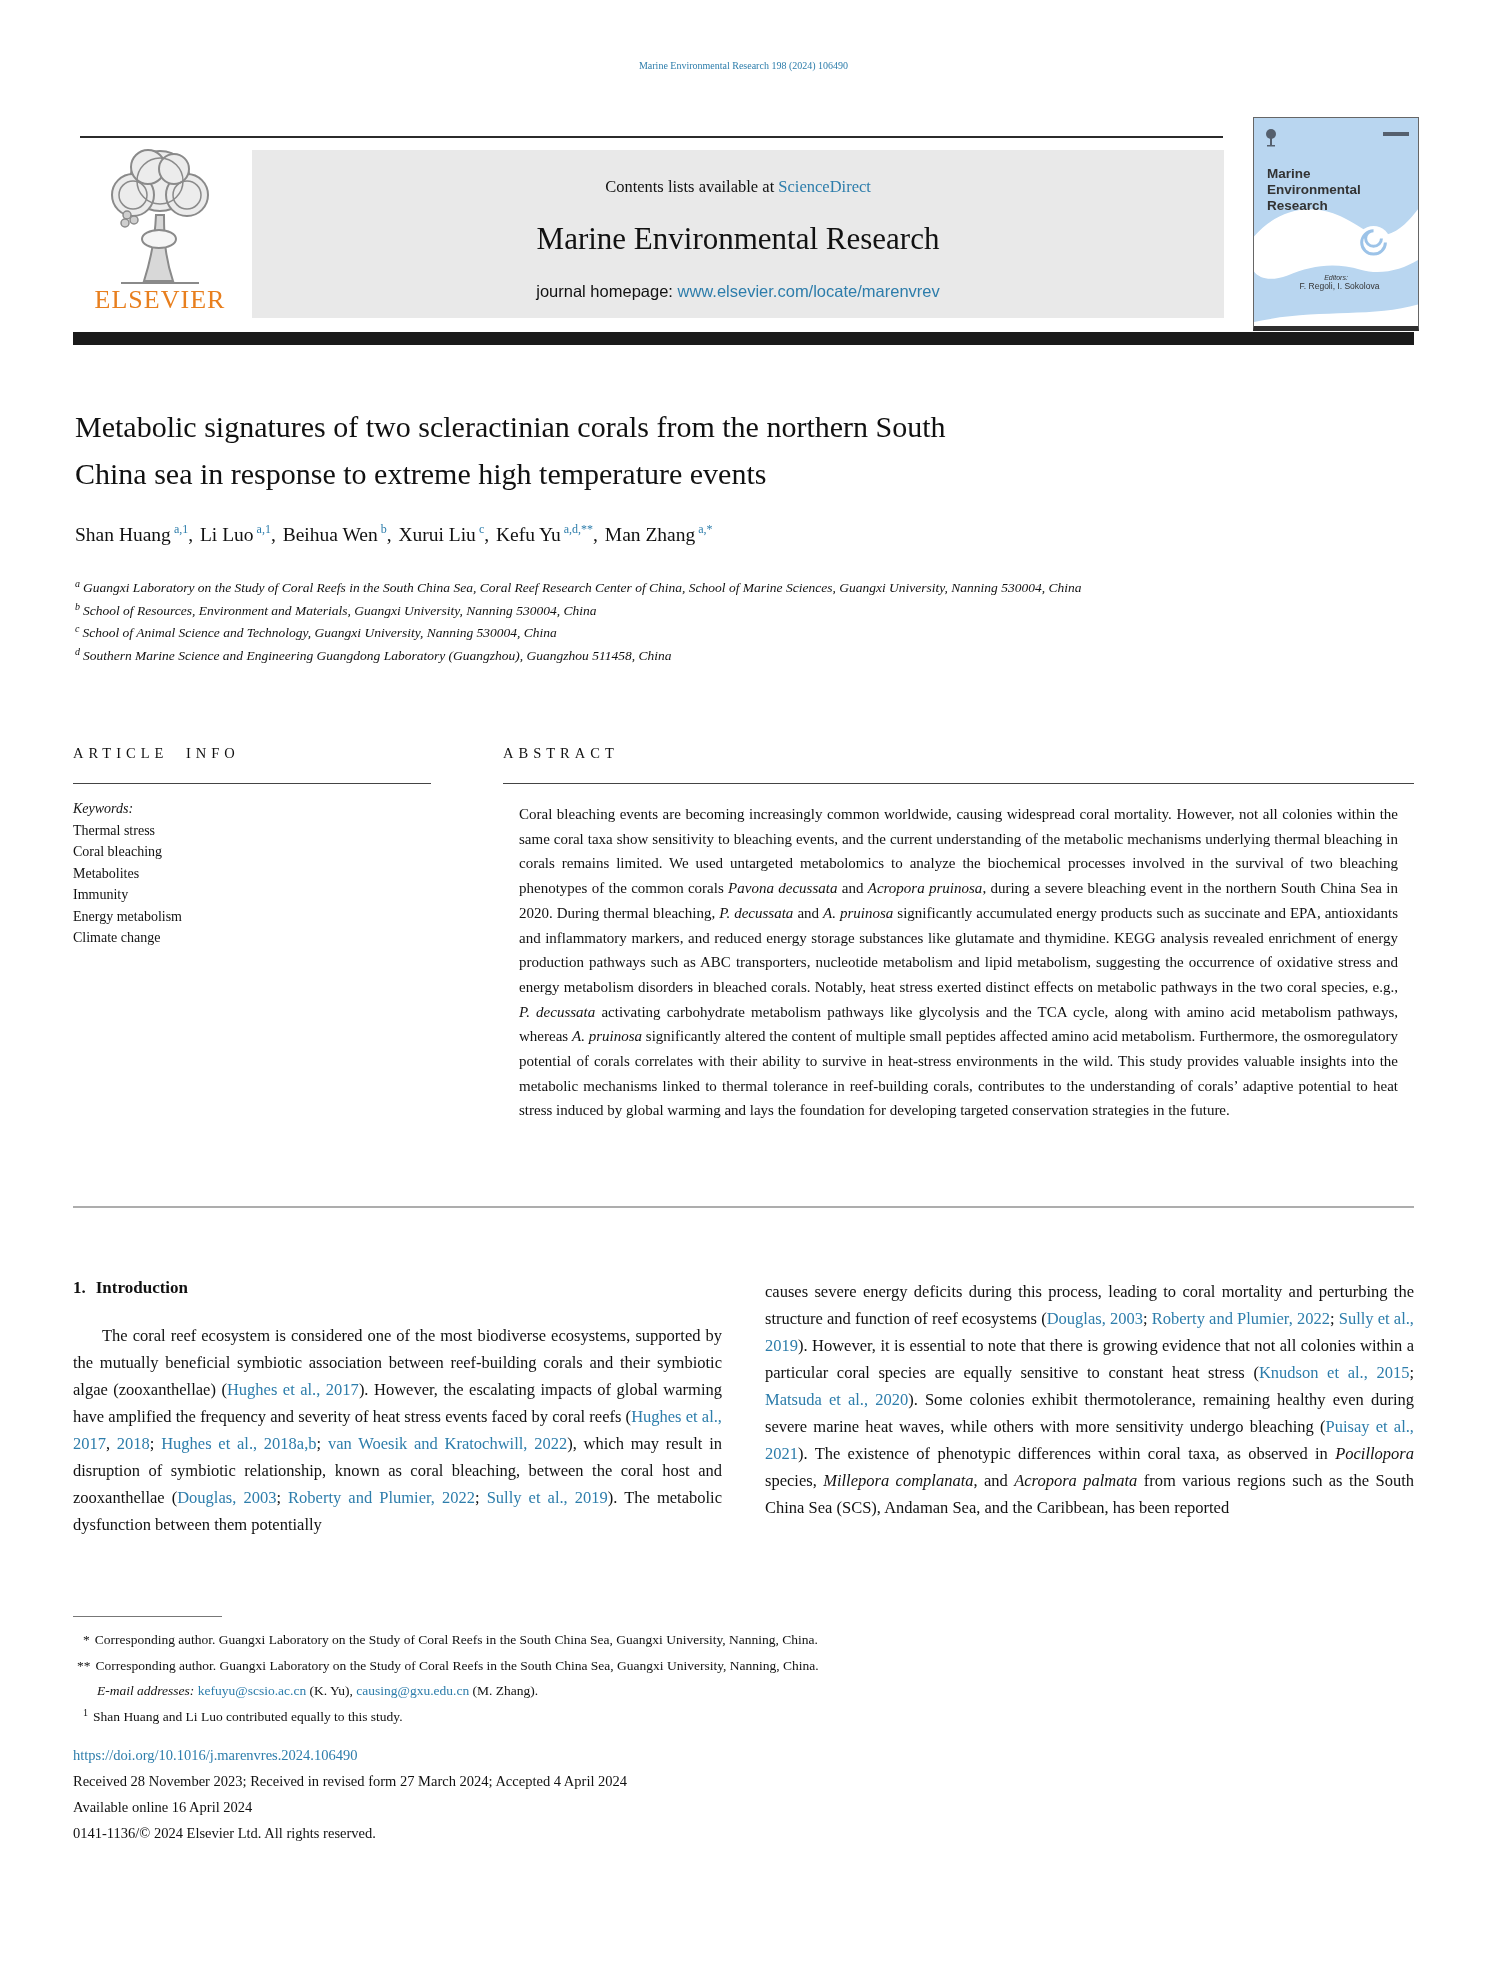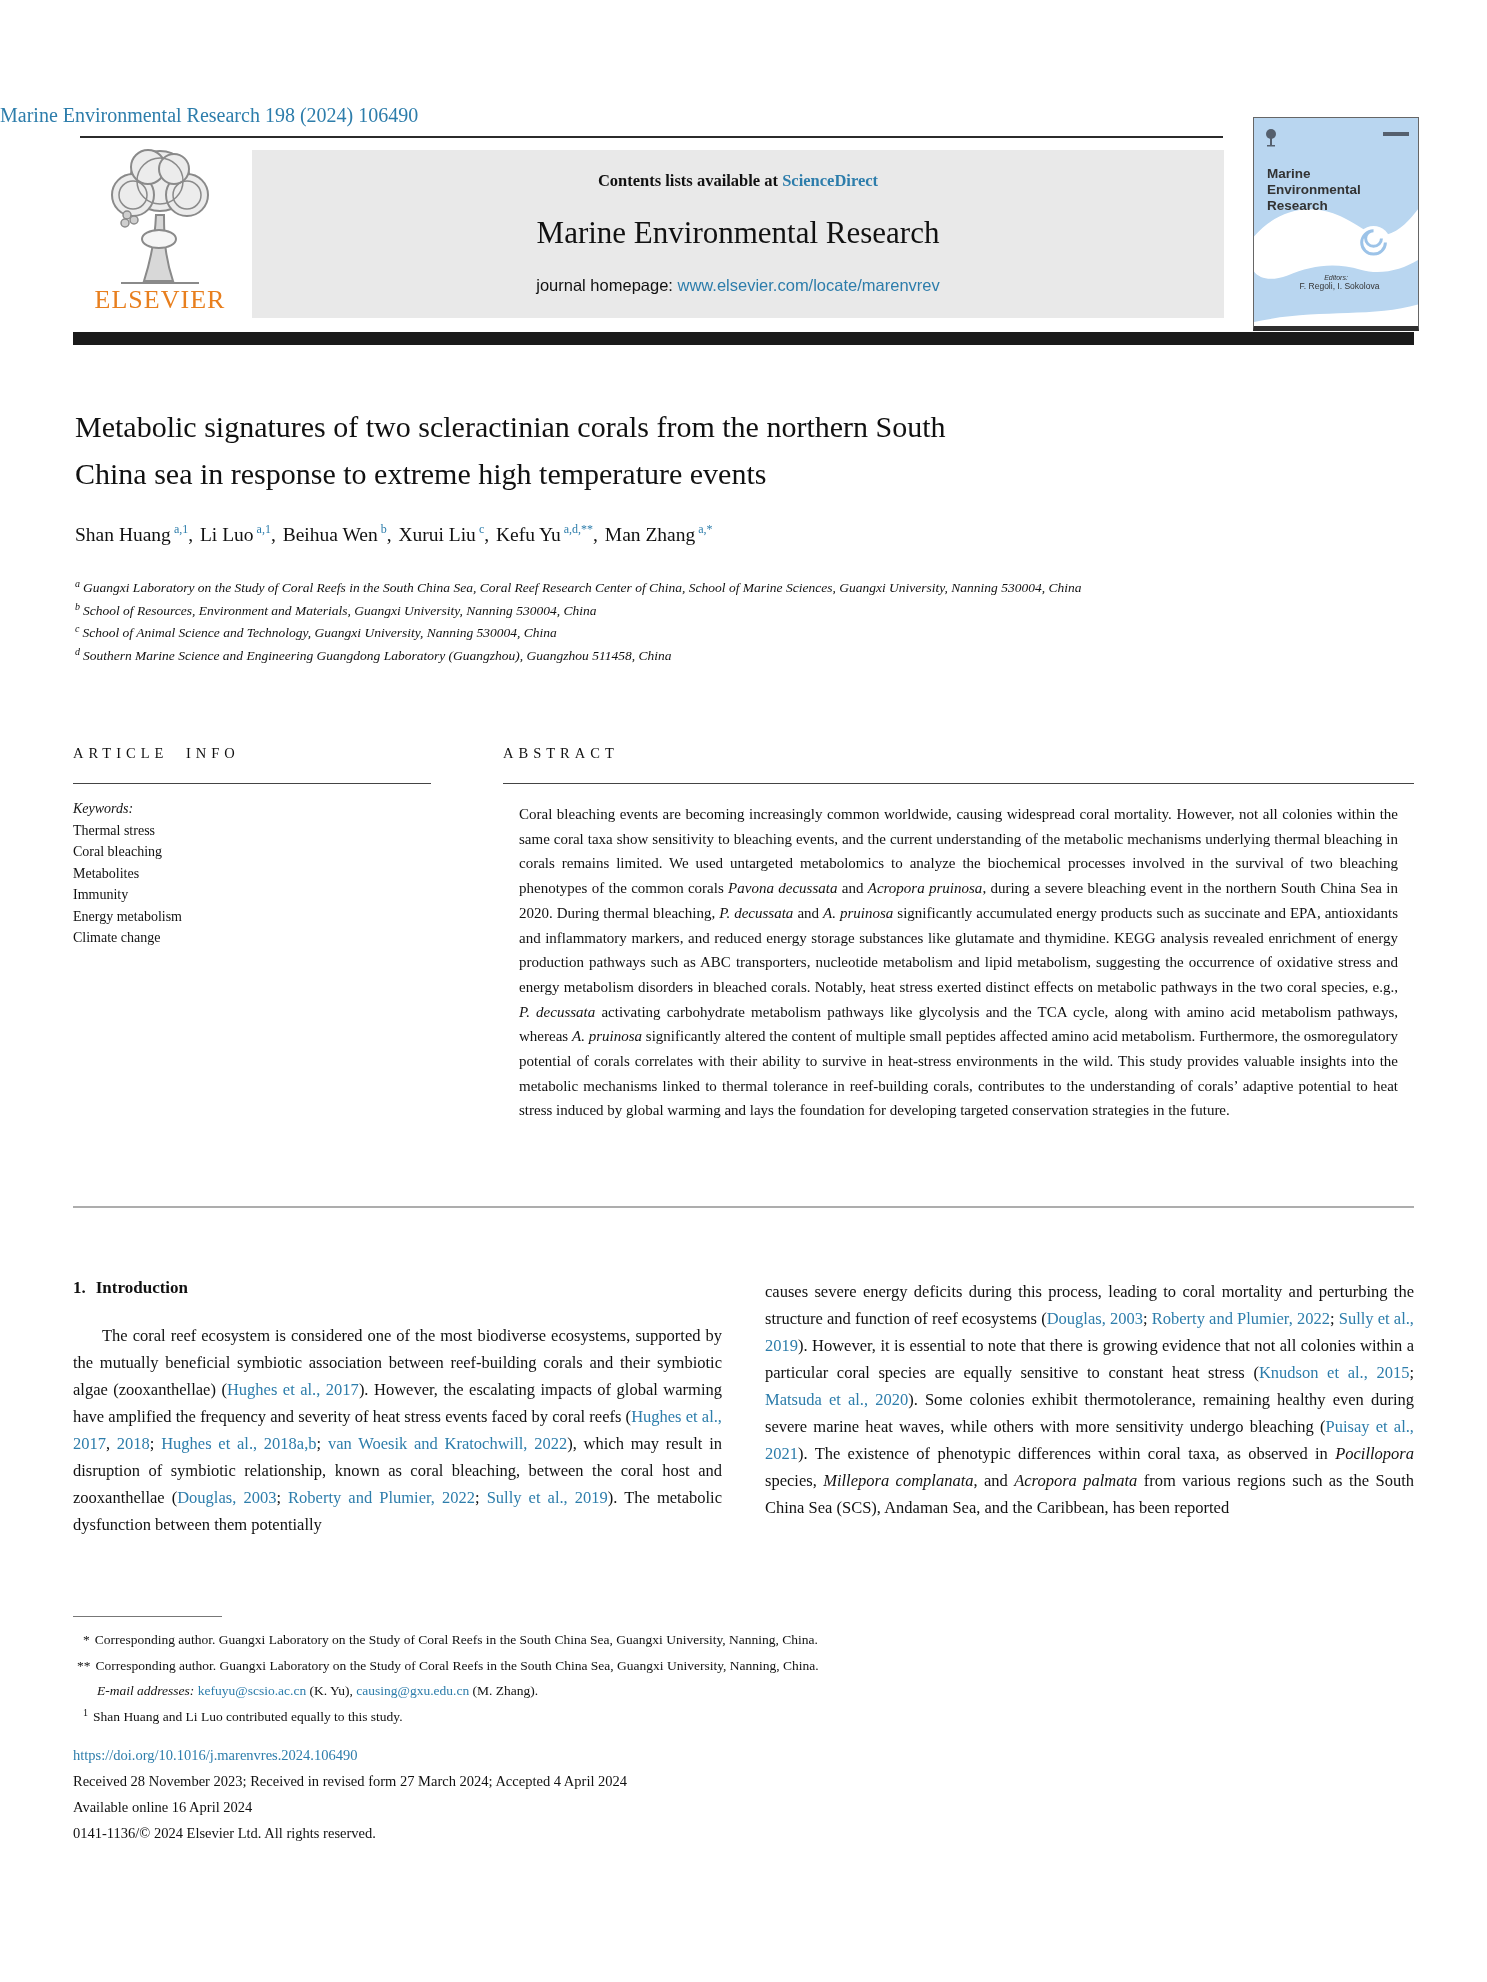--- a/index.html
+++ b/index.html
@@ -6,32 +6,32 @@
     --link_blue:#2d7dab;
     --elsevier_orange:#e87f1e;
     --masthead_gray:#e9e9e9;
     --cover_blue:#b9d6f0;
     --bar_black:#1a1a1a;
   }
   html,body{margin:0;padding:0;background:#fff;}
   .page{position:relative;width:1487px;height:1982px;background:#fff;overflow:hidden;
         font-family:"Liberation Serif",serif;color:#111;}
 
-  .citation{position:absolute;left:0;right:0;top:60px;text-align:left;
-            font-size:20px;color:var(--link_blue);margin-top:44px;}
+  .citation{position:absolute;left:0;right:0;top:60px;text-align:center;
+            font-size:10px;color:var(--link_blue);}
 
   .top-rule{position:absolute;left:80px;top:136px;width:1143px;height:2px;background:#2b2b2b;}
 
   .elsevier-logo{position:absolute;left:80px;top:143px;width:160px;height:185px;text-align:center;}
   .elsevier-logo svg{display:block;margin:0 auto;}
   .wordmark{font-size:26px;color:var(--elsevier_orange);letter-spacing:1px;margin-top:-4px;}
 
   .masthead-box{position:absolute;left:252px;top:150px;width:972px;height:168px;
                 background:var(--masthead_gray);text-align:center;}
-  .contents-line{padding-top:21px;font-size:16.5px;font-weight:bold;}
+  .contents-line{padding-top:27px;font-size:16.5px;}
   .mast-title{margin-top:24px;font-size:31px;}
   .homepage-line{margin-top:25px;font-size:16.5px;font-family:"Liberation Sans",sans-serif;}
 
   .lnk{color:var(--link_blue);cursor:pointer;text-decoration:none;}
   .it{font-style:italic;}
 
   .cover{position:absolute;left:1253px;top:117px;width:166px;height:214px;box-sizing:border-box;
          background:var(--cover_blue);border:1px solid #666;border-bottom:5px solid #2e2e2e;}
   .cover svg.wave{position:absolute;left:0;top:0;width:100%;height:100%;}
   .cover-title{position:absolute;left:13px;top:48px;font-family:"Liberation Sans",sans-serif;

